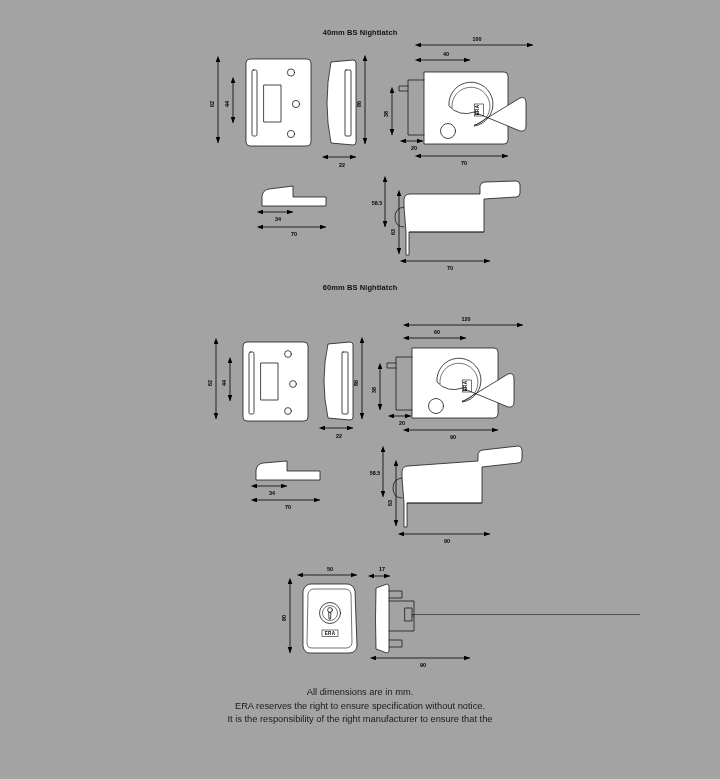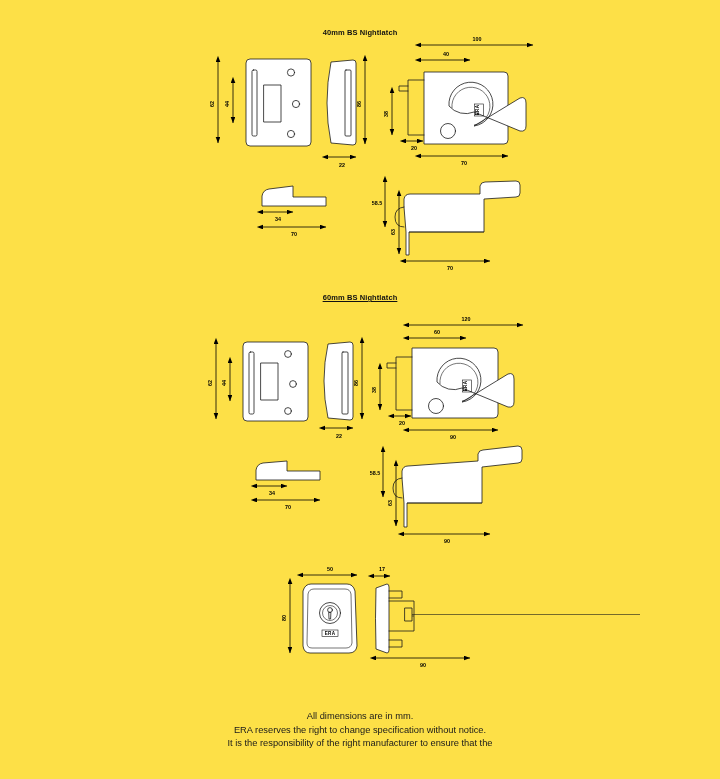--- a/index.html
+++ b/index.html
@@ -1,39 +1,39 @@
 <!DOCTYPE html>
 <html><head>
 <meta charset="utf-8">
 <style>
   html,body{margin:0;padding:0;background:#ffffff;}
   body{
     width:720px;height:779px;position:relative;overflow:hidden;
     font-family:"Liberation Sans", sans-serif;color:#1a1a1a;
   }
-  .sheet{position:absolute;inset:0;background:#fde047;}
+  .sheet{position:absolute;inset:0;background:#a3a3a3;}
 
   .section-title{
     position:absolute;width:100%;text-align:center;
     font-size:7.5px;font-weight:bold;letter-spacing:.1px;color:#111;
   }
   #title-40{top:28px;}
-  #title-60{top:293px;text-decoration:underline;}
+  #title-60{top:283px;}
 
   svg{position:absolute;left:0;top:0;overflow:visible;}
   .ln{fill:none;stroke:#1a1a1a;stroke-width:.8;stroke-linejoin:round;stroke-linecap:round;}
   .ln-thin{fill:none;stroke:#1a1a1a;stroke-width:.6;}
   .dim{fill:none;stroke:#000;stroke-width:.8;}
   .fillw{fill:#ffffff;stroke:#1a1a1a;stroke-width:.8;stroke-linejoin:round;}
   .dimtxt{font-family:"Liberation Sans",sans-serif;font-size:5.4px;font-weight:bold;fill:#000;text-anchor:middle;}
   .eratxt{font-family:"Liberation Sans",sans-serif;font-size:4.6px;font-weight:bold;fill:#000;text-anchor:middle;letter-spacing:.2px;}
 
   .footer{
     position:absolute;left:0;width:100%;text-align:center;
-    font-size:9.3px;line-height:13.5px;color:#1a1a1a;margin-top:24px;
+    font-size:9.3px;line-height:13.5px;color:#1a1a1a;
   }
   #footer{top:686px;}
   .footer div{white-space:nowrap;}
 </style>
 </head>
 <body>
 
 <div class="sheet">
 
   <div class="section-title" id="title-40">40mm BS Nightlatch</div>
@@ -285,17 +285,17 @@
       <g>
         <line class="dim" x1="376" y1="658" x2="470" y2="658" marker-start="url(#arS)" marker-end="url(#ar)"></line>
         <text class="dimtxt" x="423" y="667">90</text>
       </g>
     </g>
 
   </svg>
 
   <div class="footer" id="footer">
     <div>All dimensions are in mm.</div>
-    <div>ERA reserves the right to change specification without notice.</div>
+    <div>ERA reserves the right to ensure specification without notice.</div>
     <div>It is the responsibility of the right manufacturer to ensure that the</div>
   </div>
 
 </div>
 
 </body></html>

